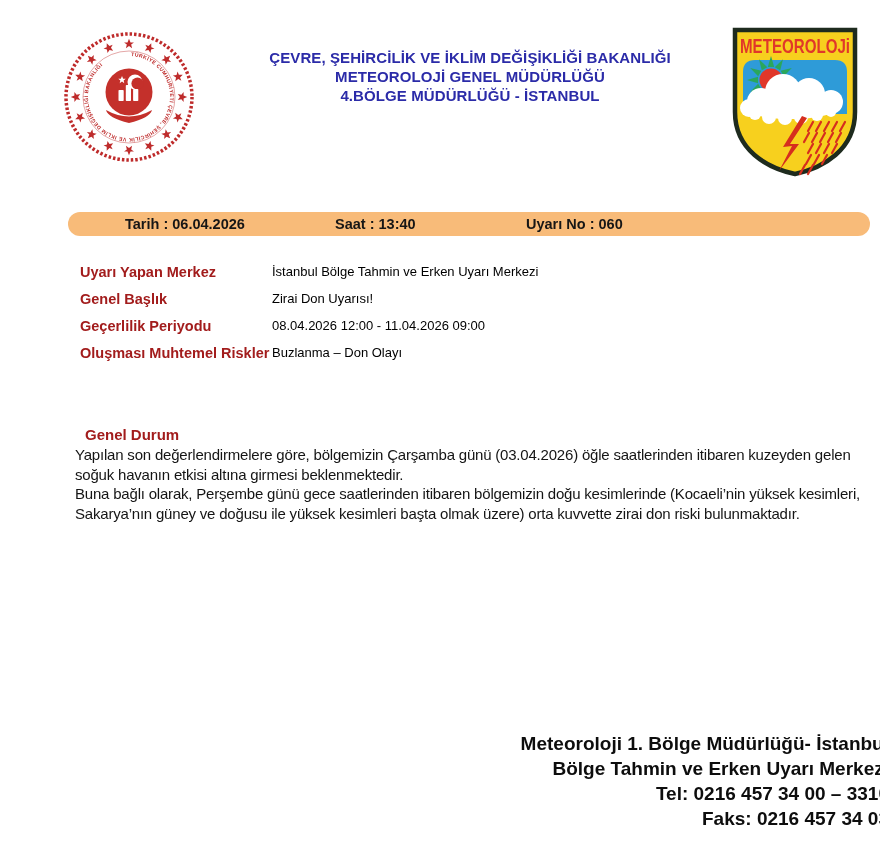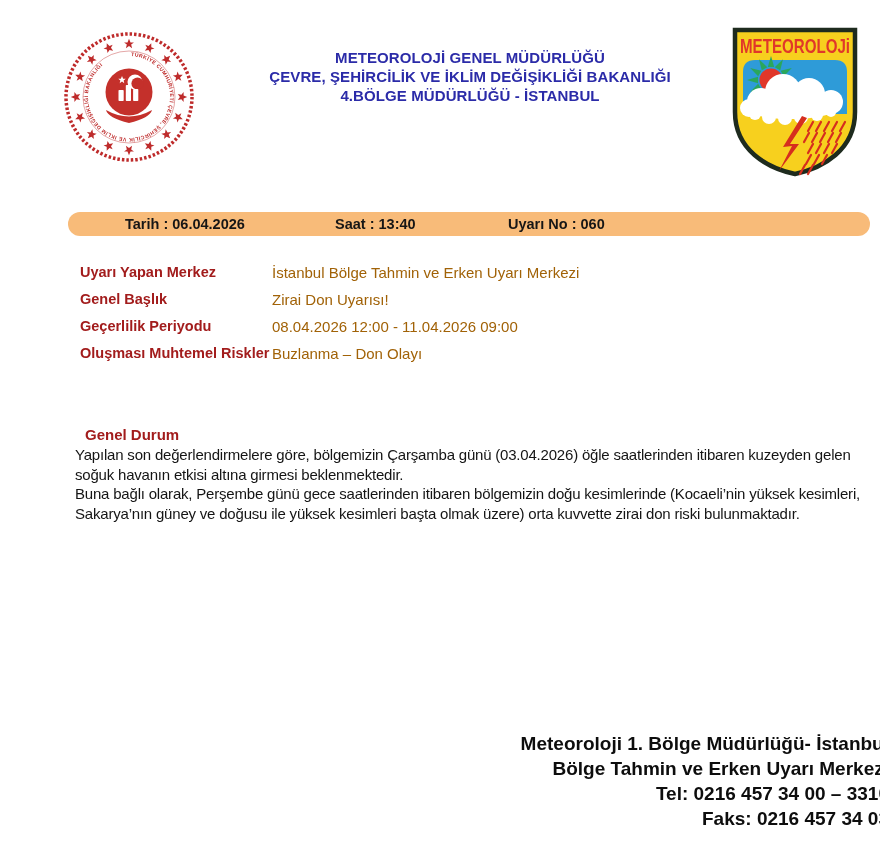--- a/index.html
+++ b/index.html
@@ -29,36 +29,36 @@
   
   .info-bar {
     position: absolute; left: 68px; top: 212px; width: 802px; height: 24px;
     background: #F8BB79;
     font-weight: bold; font-size: 14.5px; color: #161616;
     line-height: 24px;
     border-radius: 12px;
   }
   .info-bar .tarih  { position: absolute; left: 57px; }
   .info-bar .saat   { position: absolute; left: 267px; }
-  .info-bar .uyari  { position: absolute; left: 440px; }
+  .info-bar .uyari  { position: absolute; left: 458px; }
 
   
   .meta { position: absolute; left: 80px; top: 264px; width: 780px; }
   .meta-row { position: absolute; left: 0; height: 18px; white-space: nowrap; }
   .meta-row.r0 { top: 0px; }
   .meta-row.r1 { top: 27px; }
   .meta-row.r2 { top: 54px; }
   .meta-row.r3 { top: 81px; }
   .meta-label {
     position: absolute; left: 0;
     color: #A21C1C; font-weight: bold; font-size: 14.5px;
   }
   .meta-value {
     position: absolute; left: 192px;
-    color: #a16207; font-size: 15px;
+    color: #000000; font-size: 13px;
   }
 
   
   .gd-heading {
     position: absolute; left: 85px; top: 426px;
     color: #A21C1C; font-weight: bold; font-size: 15px;
   }
   .gd-body {
     position: absolute; left: 75px; top: 445px; width: 786px;
     color: #141414; font-size: 15px; line-height: 19.5px;
@@ -113,22 +113,22 @@
     <use href="#starp" transform="translate(60,50) scale(0.75)" fill="#ffffff"></use>
     <g fill="#ffffff">
       <rect x="56.5" y="60" width="5.2" height="11" rx="0.8"></rect>
       <rect x="63.8" y="55" width="5.2" height="16" rx="0.8"></rect>
       <rect x="71.1" y="59" width="5.2" height="12" rx="0.8"></rect>
     </g>
     <path d="M44,80 Q67,93 90,80 Q88,88 67,93 Q46,88 44,80 Z" fill="#C4302B"></path>
   </svg>
 
   <div class="header-text">
+    <div>ÇEVRE, ŞEHİRCİLİK VE İKLİM DEĞİŞİKLİĞİ BAKANLIĞI</div>
     <div>METEOROLOJİ GENEL MÜDÜRLÜĞÜ</div>
-    <div>ÇEVRE, ŞEHİRCİLİK VE İKLİM DEĞİŞİKLİĞİ BAKANLIĞI</div>
     <div>4.BÖLGE MÜDÜRLÜĞÜ - İSTANBUL</div>
   </div>
 
   <svg class="shield" viewBox="0 0 136 158" aria-hidden="true">
     <path d="M68,152 C40,146 8,128 8,90 L8,8 L128,8 L128,90 C128,128 96,146 68,152 Z" fill="#F7D01E" stroke="#1E2B1E" stroke-width="4.5"></path>
     <text x="68" y="31" text-anchor="middle" font-size="20" font-weight="bold" fill="#E0372A" textLength="110" lengthAdjust="spacingAndGlyphs">METEOROLOJi</text>
     <path d="M16,50 Q16,38 28,38 H108 Q120,38 120,50 V92 H16 Z" fill="#2E9BD8"></path>
     <g transform="translate(44,58)">
       <g fill="#2AA65C">
         <path d="M0,-24 L3.2,-13 L-3.2,-13 Z"></path>

